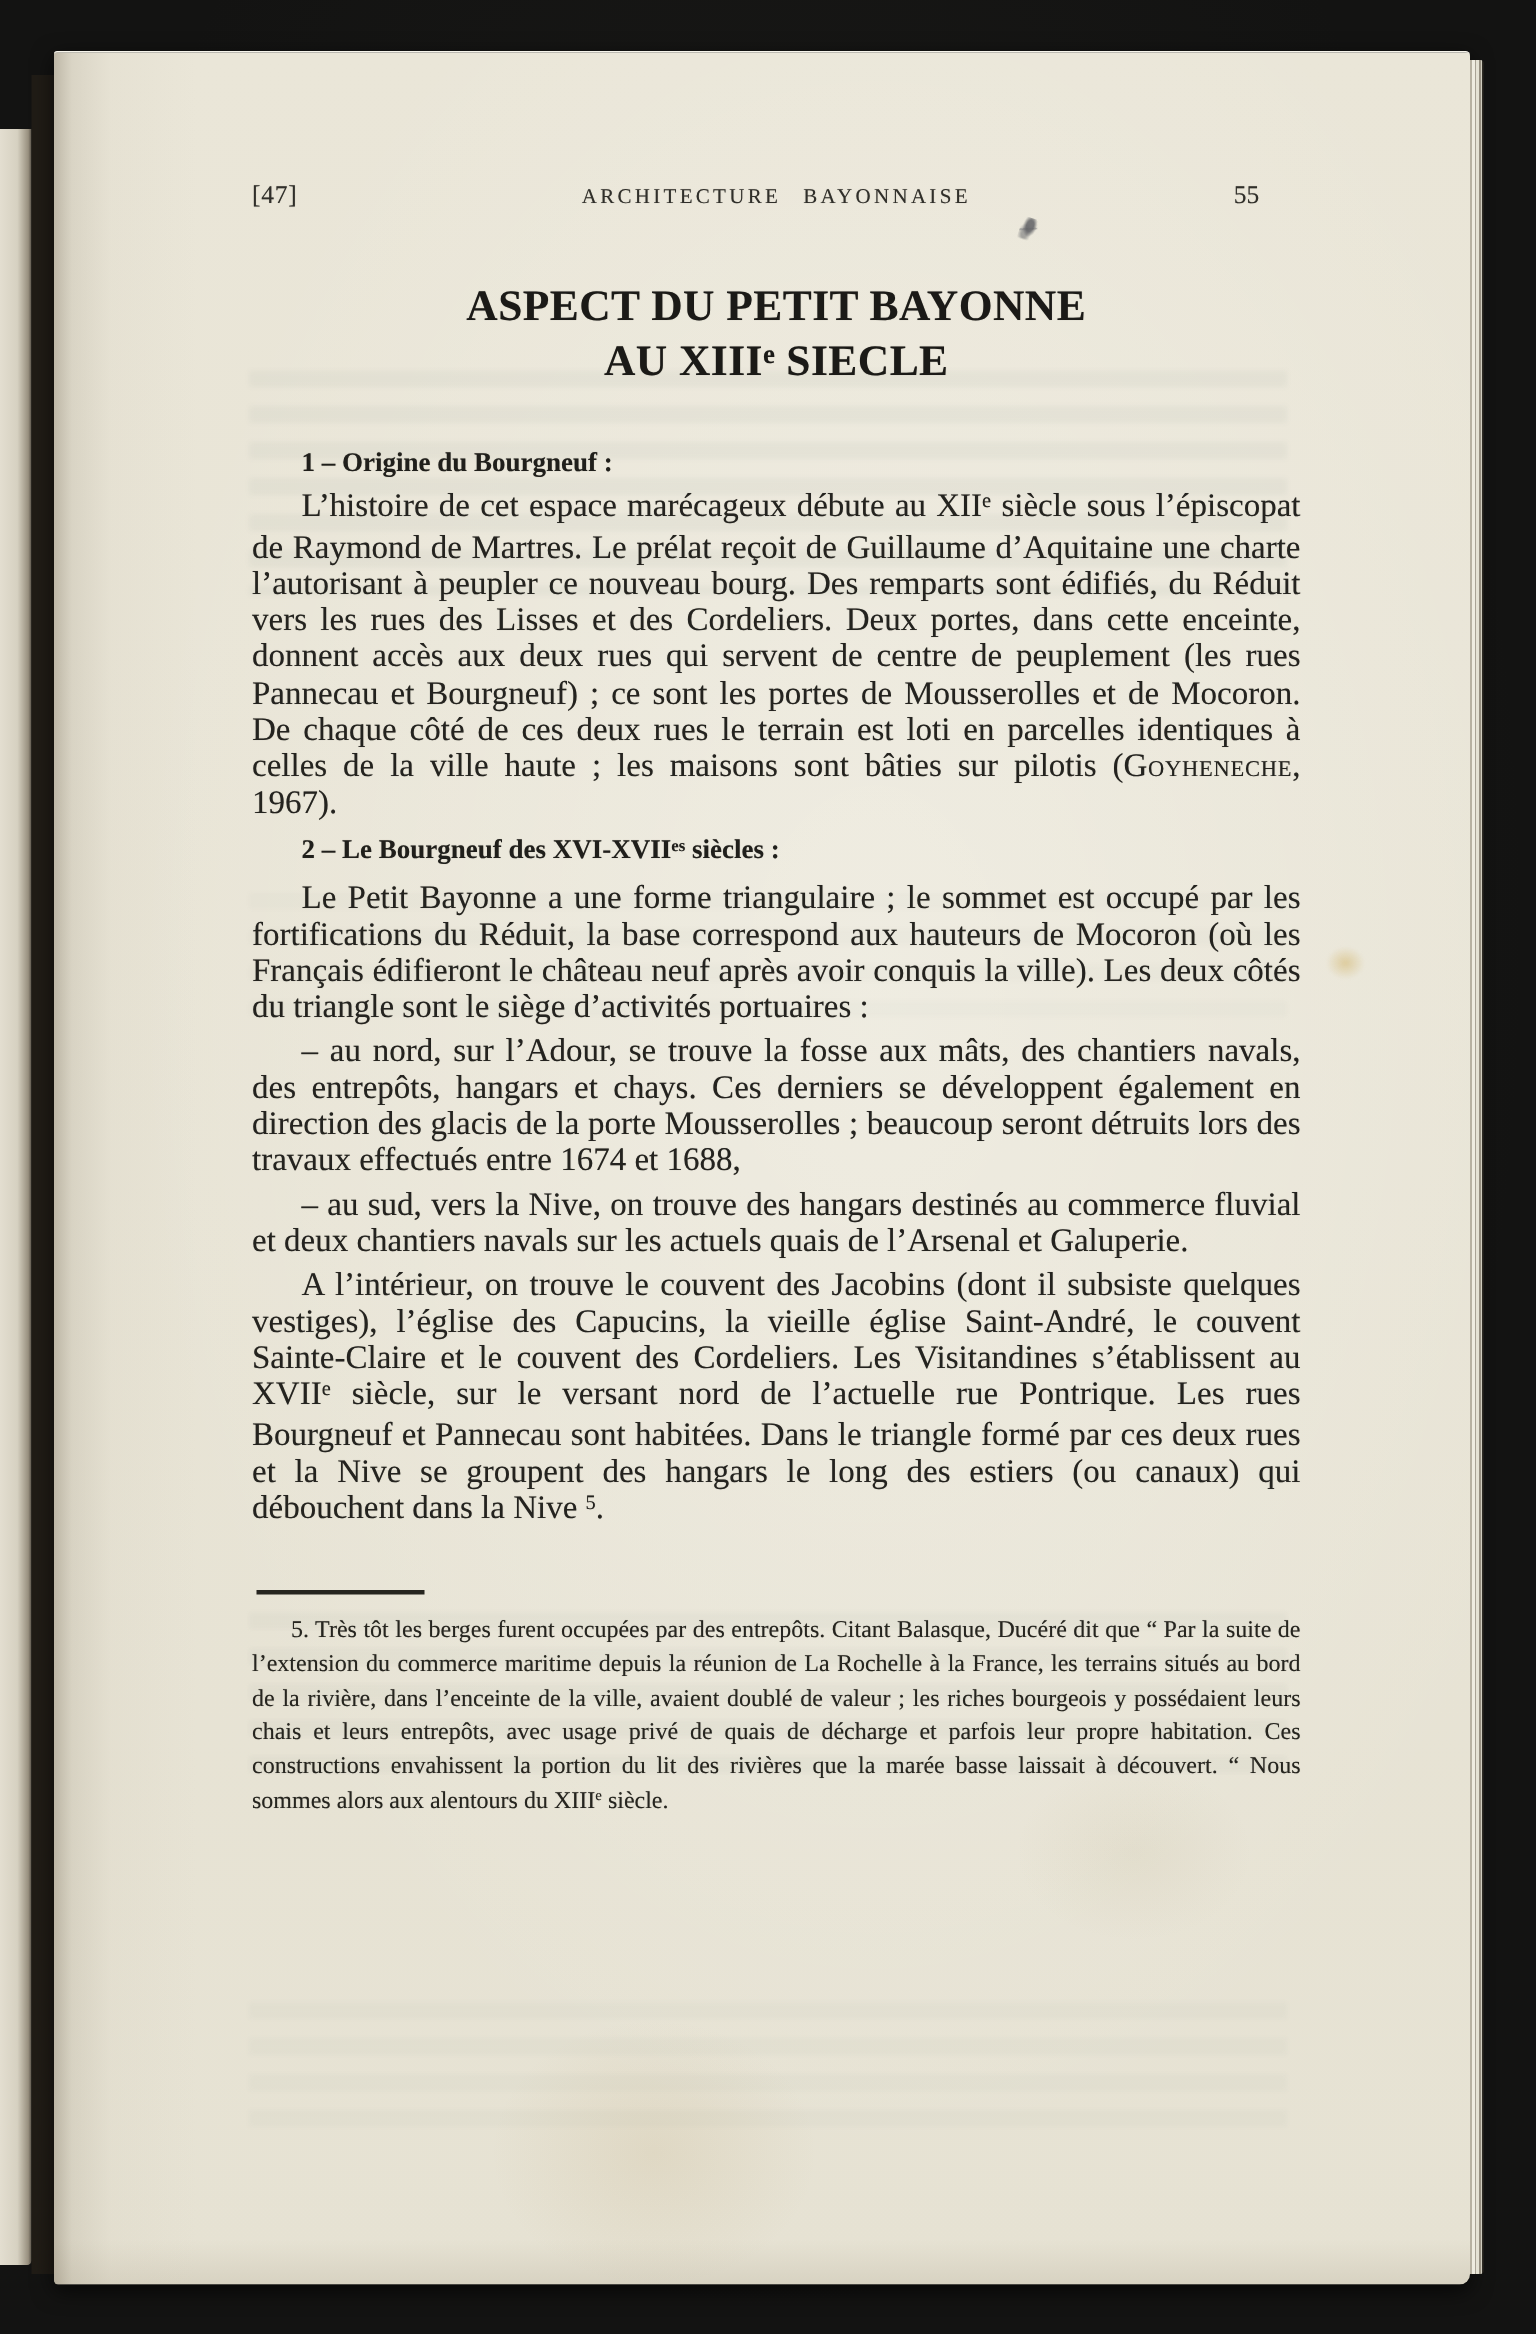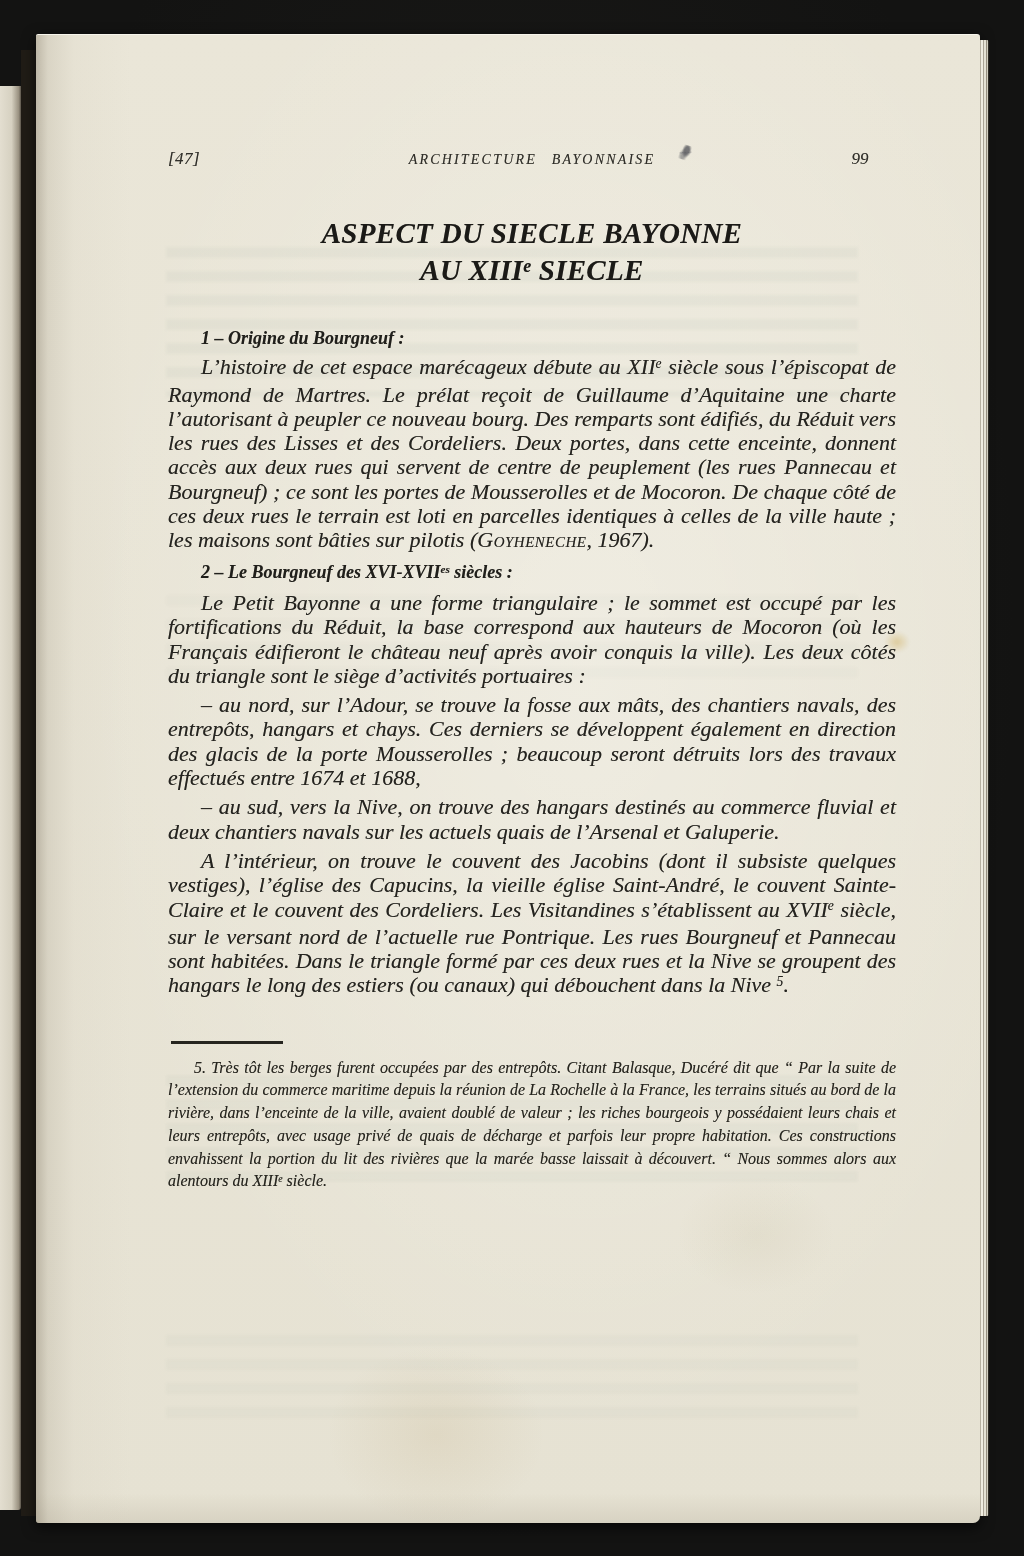--- a/index.html
+++ b/index.html
@@ -45,22 +45,22 @@
     background:radial-gradient(ellipse, rgba(200,160,60,.38), rgba(0,0,0,0) 70%);}
   .stain.s3{left:640px;top:1140px;width:160px;height:120px;
     background:radial-gradient(ellipse, rgba(150,130,80,.07), rgba(0,0,0,0) 70%);}
   .ink-mark{position:absolute;left:644px;top:110px;width:11px;height:15px;filter:blur(.4px);
     transform:rotate(18deg);opacity:.8;
     background:
       radial-gradient(ellipse at 55% 35%, rgba(60,62,70,.85) 0 28%, rgba(0,0,0,0) 55%),
       radial-gradient(ellipse at 35% 75%, rgba(70,72,80,.55) 0 18%, rgba(0,0,0,0) 45%),
       linear-gradient(160deg, rgba(0,0,0,0) 46%, rgba(75,78,86,.6) 50%, rgba(0,0,0,0) 56%);}
   
-  .content{position:relative;margin:0 84px 0 132px;padding-top:114px;
-    color:#24231f;text-shadow:0 0 .5px rgba(45,42,36,.45);font-style:italic;}
+  .content{position:relative;margin:0 113px 0 132px;padding-top:85px;
+    color:#24231f;text-shadow:0 0 .5px rgba(45,42,36,.45);}
   .page-header{display:flex;align-items:baseline;font-size:17px;color:#302f2a;height:22px;}
   .ph-left{width:72px;letter-spacing:.5px;}
   .ph-center{flex:1;text-align:center;font-size:14px;letter-spacing:2.2px;word-spacing:9px;}
   .ph-right{width:72px;text-align:center;}
   p{margin:0;}
   .title{text-align:center;font-weight:bold;font-size:29px;line-height:37px;
     letter-spacing:.3px;color:#1b1a17;}
   .title-first{margin-top:44px;}
   .heading{font-size:18px;line-height:24.3px;font-weight:bold;text-indent:33px;
     margin-top:7px;color:#201f1b;}
@@ -87,25 +87,25 @@
     <div class="bleed z4"></div>
     <div class="stain s1"></div>
     <div class="stain s2"></div>
     <div class="stain s3"></div>
     <div class="ink-mark"></div>
 
     <div class="content">
       <div class="page-header">
         <span class="ph-left">[47]</span>
         <span class="ph-center">ARCHITECTURE BAYONNAISE</span>
-        <span class="ph-right">99</span>
+        <span class="ph-right">55</span>
       </div>
 
       <div id="flow">
-          <p class="title title-first"><span>ASPECT DU SIECLE BAYONNE</span></p>
+          <p class="title title-first"><span>ASPECT DU PETIT BAYONNE</span></p>
           <p class="title"><span>AU XIII</span><span class="sup">e</span><span> SIECLE</span></p>
           <p class="heading after-title"><span>1 – Origine du Bourgneuf :</span></p>
           <p class="para"><span>L’histoire de cet espace marécageux débute au XII</span><span class="sup">e</span><span> siècle sous l’épiscopat de Raymond de Martres. Le prélat reçoit de Guillaume d’Aquitaine une charte l’autorisant à peupler ce nouveau bourg. Des remparts sont édifiés, du Réduit vers les rues des Lisses et des Cordeliers. Deux portes, dans cette enceinte, donnent accès aux deux rues qui servent de centre de peuplement (les rues Pannecau et Bourgneuf) ; ce sont les portes de Mousserolles et de Mocoron. De chaque côté de ces deux rues le terrain est loti en parcelles identiques à celles de la ville haute ; les maisons sont bâties sur pilotis (</span><span class="sc">Goyheneche</span><span>, 1967).</span></p>
           <p class="heading"><span>2 – Le Bourgneuf des XVI-XVII</span><span class="sup">es</span><span> siècles :</span></p>
           <p class="para"><span>Le Petit Bayonne a une forme triangulaire ; le sommet est occupé par les fortifications du Réduit, la base correspond aux hauteurs de Mocoron (où les Français édifieront le château neuf après avoir conquis la ville). Les deux côtés du triangle sont le siège d’activités portuaires :</span></p>
           <p class="para"><span>– au nord, sur l’Adour, se trouve la fosse aux mâts, des chantiers navals, des entrepôts, hangars et chays. Ces derniers se développent également en direction des glacis de la porte Mousserolles ; beaucoup seront détruits lors des travaux effectués entre 1674 et 1688,</span></p>
           <p class="para"><span>– au sud, vers la Nive, on trouve des hangars destinés au commerce fluvial et deux chantiers navals sur les actuels quais de l’Arsenal et Galuperie.</span></p>
           <p class="para"><span>A l’intérieur, on trouve le couvent des Jacobins (dont il subsiste quelques vestiges), l’église des Capucins, la vieille église Saint-André, le couvent Sainte-Claire et le couvent des Cordeliers. Les Visitandines s’établissent au XVII</span><span class="sup">e</span><span> siècle, sur le versant nord de l’actuelle rue Pontrique. Les rues Bourgneuf et Pannecau sont habitées. Dans le triangle formé par ces deux rues et la Nive se groupent des hangars le long des estiers (ou canaux) qui débouchent dans la Nive </span><span class="sup">5</span><span>.</span></p>
         </div>
 

